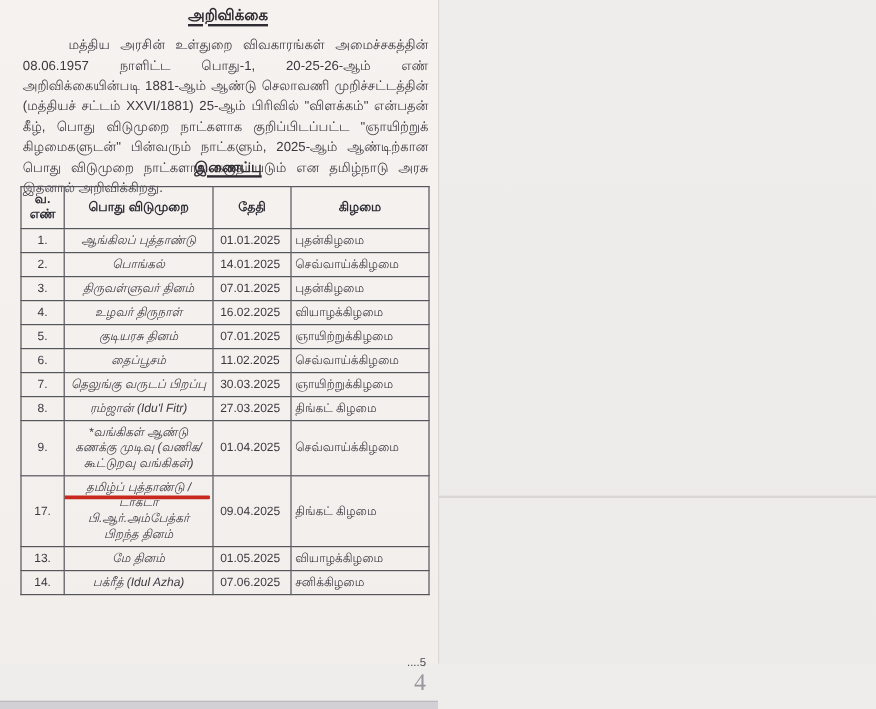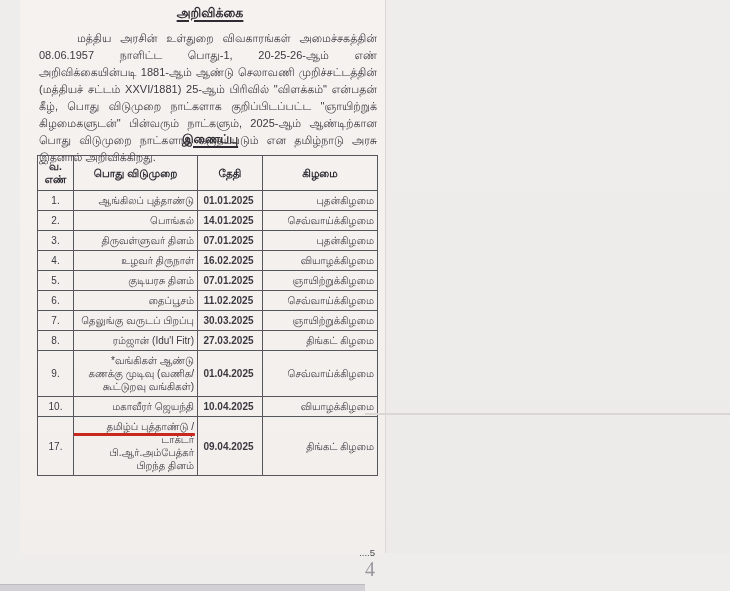--- a/index.html
+++ b/index.html
@@ -1,44 +1,44 @@
 <!DOCTYPE html>
 <html><head>
 <meta charset="utf-8">
 <style>
   html,body{margin:0;padding:0;background:#b9b7b5;}
   #screen{position:relative;width:730px;height:591px;overflow:hidden;
           font-family:"Liberation Sans",sans-serif;background:#efedeb;}
   
-  .page{position:absolute;top:0;height:553px;margin-left:20px;}
+  .page{position:absolute;top:0;height:553px;}
   #left-page{left:0;width:365px;background:linear-gradient(180deg,#f5f2f0 0%,#f3f0ee 60%,#f1eeec 100%);}
   #right-page{left:365px;width:365px;background:linear-gradient(180deg,#efedeb 0%,#edebe9 100%);border-left:1px solid #dbd8d6;box-sizing:border-box;}
   #left-bottom-strip{position:absolute;left:0;top:584px;width:365px;height:7px;background:#d2d0d4;border-top:1px solid #bdbbc0;}
   #right-seam{position:absolute;left:365px;top:413px;width:365px;height:2px;background:#d9d6d3;}
   
   .doc-heading{position:absolute;text-align:center;font-weight:bold;color:#2e2c32;}
   #tamil-heading{left:0;width:380px;top:6px;font-size:12.5px;}
   #tamil-subheading{left:0;width:380px;top:132px;font-size:12px;}
   .u{text-decoration:underline;text-underline-offset:3px;text-decoration-thickness:1.5px;}
   
   #notice-paragraph{position:absolute;left:19px;top:30px;width:338px;font-size:11px;line-height:17px;
                     text-align:justify;text-indent:38px;color:#3b3940;}
   
   table{border-collapse:collapse;table-layout:fixed;position:absolute;background:transparent;}
   td,th{border:1px solid #55555c;vertical-align:middle;overflow:hidden;}
   th{font-weight:bold;text-align:center;color:#2b2a32;}
   .c-no{text-align:center;}
-  .c-name{text-align:right;padding-left:7px;}
+  .c-name{text-align:center;padding-left:7px;font-style:italic;}
   .c-date{text-align:left;padding-left:6px;}
-  .c-day{text-align:right;padding-left:6px;}
+  .c-day{text-align:left;padding-left:6px;}
   
   #tamil-table{left:17px;top:155px;width:340px;font-size:10px;color:#3b3940;}
   #tamil-table th{font-size:10.5px;padding:4px 2px;line-height:13px;white-space:pre-line;}
   #tamil-table td{padding:3px 3px;line-height:13px;}
-  #tamil-table .c-date{text-align:center;padding-left:0;font-weight:bold;}
+  #tamil-table .c-date{text-align:center;padding-left:0;}
   
   .red-underline{position:relative;}
   .red-underline::after{content:"";position:absolute;left:-7px;right:-1px;bottom:-3px;height:3px;background:#c8281e;border-radius:1px;}
   
   .marker{position:absolute;font-size:9.5px;color:#4a4850;}
   #left-continuation{left:300px;top:547px;width:55px;text-align:right;}
   #page-number{position:absolute;left:338px;top:558px;width:24px;text-align:center;
                font-size:20px;color:#98969e;font-family:"Liberation Serif",serif;}
 </style>
 </head>
@@ -140,36 +140,44 @@
             <td class="c-no">9.</td>
             <td class="c-name">
               <div>*வங்கிகள் ஆண்டு</div>
               <div>கணக்கு முடிவு (வணிக/</div>
               <div>கூட்டுறவு வங்கிகள்)</div>
             </td>
             <td class="c-date">01.04.2025</td>
             <td class="c-day">செவ்வாய்க்கிழமை</td>
           </tr>
           <tr>
-            <td class="c-no">10.</td>
-            <td class="c-name">
-              <div>மகாவீரர் ஜெயந்தி</div>
-            </td>
-            <td class="c-date">10.04.2025</td>
-            <td class="c-day">வியாழக்கிழமை</td>
-          </tr>
-          <tr>
             <td class="c-no">17.</td>
             <td class="c-name">
               <div class="red-underline">தமிழ்ப் புத்தாண்டு /</div>
               <div>டாக்டர் பி.ஆர்.அம்பேத்கர்</div>
               <div>பிறந்த தினம்</div>
             </td>
             <td class="c-date">09.04.2025</td>
             <td class="c-day">திங்கட் கிழமை</td>
+          </tr>
+          <tr>
+            <td class="c-no">13.</td>
+            <td class="c-name">
+              <div>மே தினம்</div>
+            </td>
+            <td class="c-date">01.05.2025</td>
+            <td class="c-day">வியாழக்கிழமை</td>
+          </tr>
+          <tr>
+            <td class="c-no">14.</td>
+            <td class="c-name">
+              <div>பக்ரீத் (Idul Azha)</div>
+            </td>
+            <td class="c-date">07.06.2025</td>
+            <td class="c-day">சனிக்கிழமை</td>
           </tr>
         </tbody>
     </table>
 
     <div class="marker" id="left-continuation">....5</div>
     <div id="page-number">4</div>
   </div>
 
   <div class="page" id="right-page">
     

